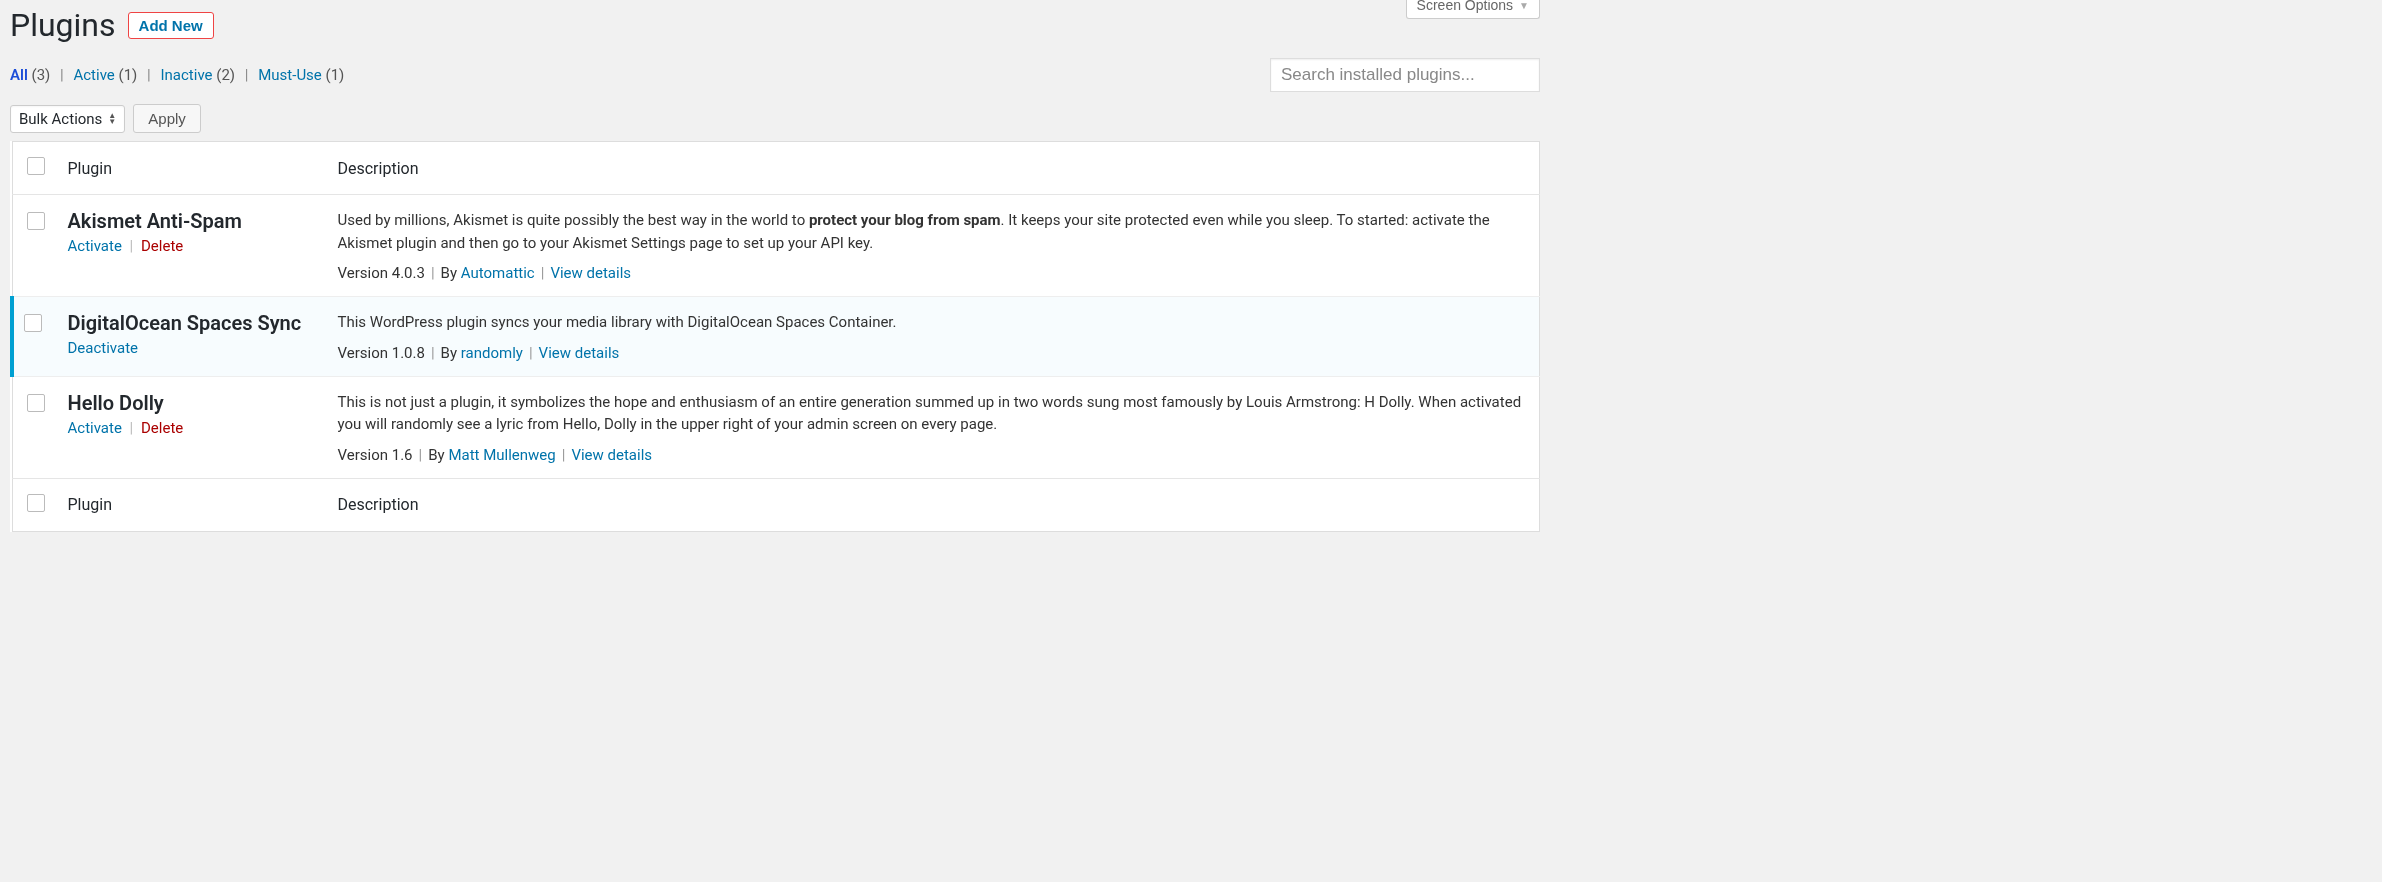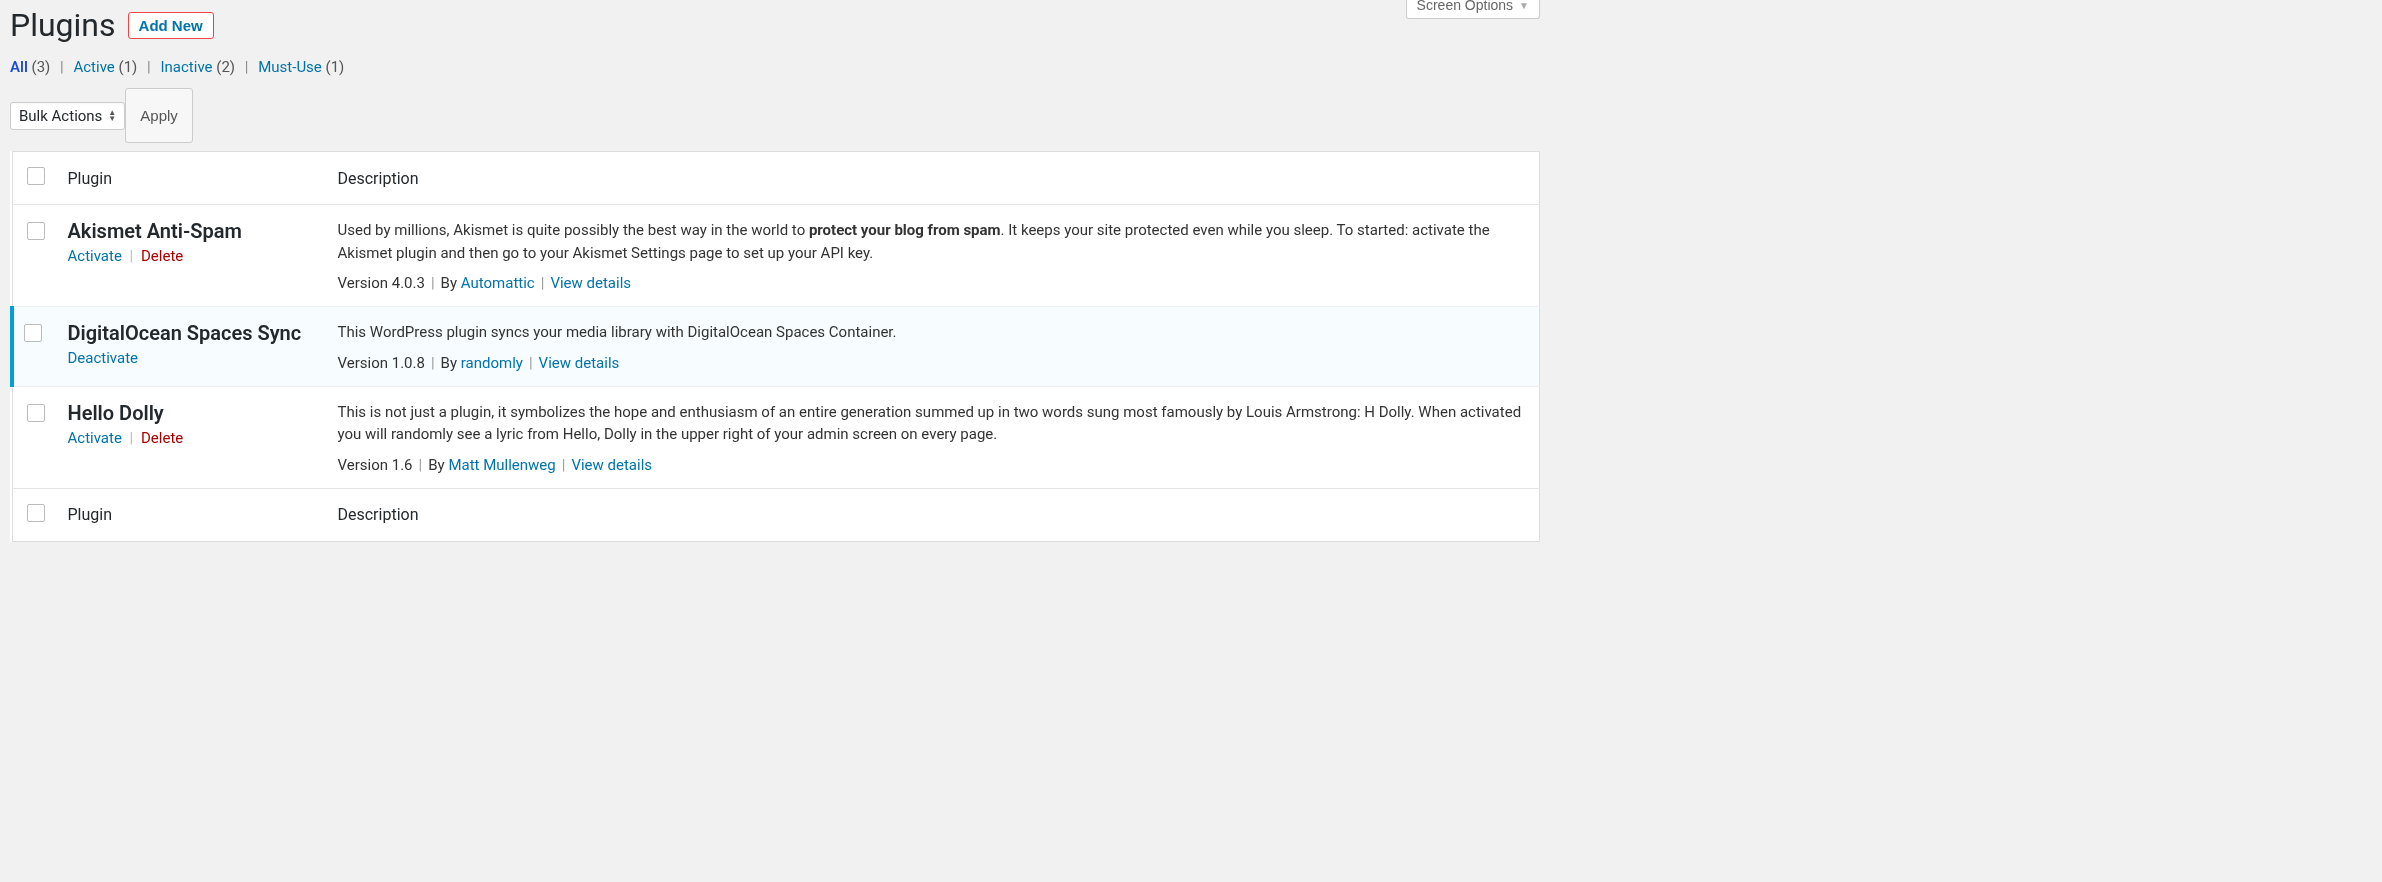--- a/index.html
+++ b/index.html
@@ -80,21 +80,21 @@
     border: 1px solid #ddd;
     background: #fff;
     color: #555;
     box-shadow: inset 0 1px 2px rgba(0,0,0,0.07);
   }
   .search-input::placeholder { color: #888; }
 
   .tablenav {
     margin-top: 12px;
     display: flex;
-    gap: 0;
+    gap: 8px;
     align-items: center;
   }
   .bulk-select {
     background: #fff;
     border: 1px solid #ccc;
     border-radius: 3px;
     padding: 4px 8px;
     font-size: 15px;
     display: inline-flex;
     align-items: center;
@@ -102,21 +102,21 @@
     box-shadow: inset 0 1px 2px rgba(0,0,0,0.04);
     cursor: pointer;
   }
   .bulk-select .arrows {
     display:flex; flex-direction:column; line-height:6px; font-size:8px; color:#555;
   }
   .apply-btn {
     background: #f7f7f7;
     border: 1px solid #ccc;
     border-radius: 3px;
-    padding: 18px 14px;
+    padding: 5px 14px;
     font-size: 15px;
     color: #555;
     cursor: pointer;
   }
 
   table.plugins {
     width: 100%;
     border-collapse: collapse;
     background: #fff;
     margin-top: 8px;
@@ -172,20 +172,21 @@
     <span class="sep">|</span>
     <a href="#">Active</a>
     <span class="count">(1)</span>
     <span class="sep">|</span>
     <a href="#">Inactive</a>
     <span class="count">(2)</span>
     <span class="sep">|</span>
     <a href="#">Must-Use</a>
     <span class="count">(1)</span>
   </div>
+  <input class="search-input" type="text" placeholder="Search installed plugins..." style="">
 </div>
 
 <div class="tablenav">
   <div class="bulk-select">
     <span>Bulk Actions</span>
     <span class="arrows">
         <span>▲</span>
         <span>▼</span>
       </span>
   </div>

